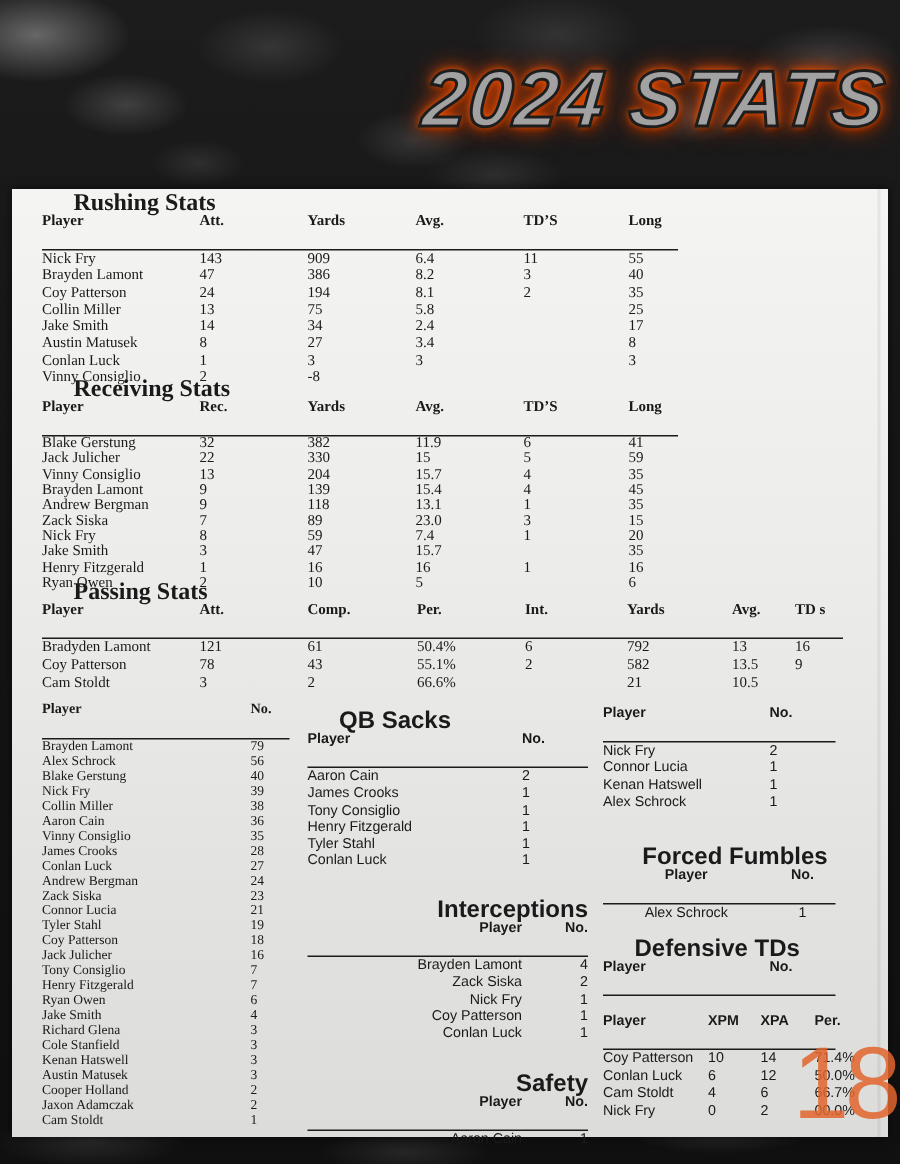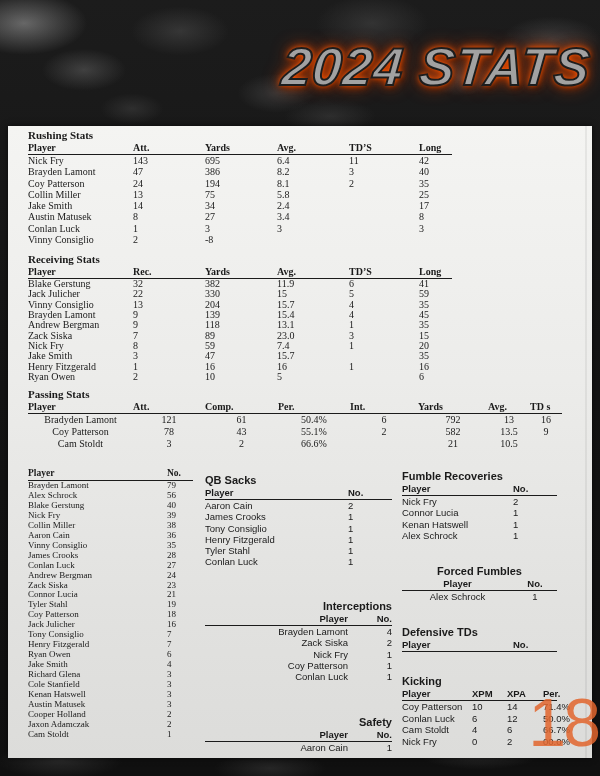--- a/index.html
+++ b/index.html
@@ -36,33 +36,33 @@
     background:linear-gradient(180deg,#f4f4f2 0%,#ececea 40%,#e2e2e0 75%,#dcdcda 100%);
     box-shadow:0 0 6px rgba(0,0,0,.6);
   }
   .page::after{
     content:"";position:absolute;top:0;right:5px;width:2px;height:100%;
     background:rgba(0,0,0,.06);
   }
   .section{position:absolute;color:#1a1a1a;}
   .serif{font-family:"Liberation Serif", serif;}
   .sans{font-family:"Liberation Sans", sans-serif;}
-  .tbl-title{font-weight:bold;font-size:11px;line-height:13px;white-space:nowrap;}
+  .tbl-title{font-weight:bold;font-size:16px;line-height:13px;white-space:nowrap;margin-left:21px;}
   .row{display:grid;}
   .cell{white-space:nowrap;overflow:visible;}
-  .row.hdr{font-weight:bold;border-bottom:1.6px solid #1b1b1b;padding-bottom:1px;line-height:11px;font-size:10px;}
+  .row.hdr{font-weight:bold;border-bottom:1.6px solid #1b1b1b;padding-bottom:13px;line-height:11px;font-size:10px;}
   .row.dr{font-size:10px;}
   .t-wide .row{grid-template-columns:105px 72px 72px 72px 70px 1fr;}
   .t-pass .row{grid-template-columns:105px 72px 73px 72px 68px 70px 42px 1fr;}
   .t-two-a .row{grid-template-columns:1fr 26px;}
   .t-two-b .row{grid-template-columns:1fr 44px;}
   .t-kick .row{grid-template-columns:70px 35px 36px 1fr;}
   .s-rush .dr{line-height:11.3px;}
   .s-recv .dr{line-height:10.35px;}
-  .s-pass .dr{line-height:11.9px;text-align:center;}
+  .s-pass .dr{line-height:11.9px;}
   .s-tack .dr{line-height:9.95px;font-size:9px;}
   .s-tack .hdr{font-size:9.5px;}
   .s-sans .dr{line-height:11.3px;font-size:9.5px;}
   .s-sans .hdr{font-size:9.5px;}
   .s-kick .dr{line-height:11.6px;font-size:9.5px;}
   .s-kick .hdr{font-size:9.5px;}
   .page-num{
     position:absolute;right:2px;top:688px;z-index:6;
     font-family:"Liberation Sans", sans-serif;
     font-size:68px;line-height:68px;font-weight:400;letter-spacing:-3px;
@@ -83,24 +83,24 @@
           <div class="cell c0">Player</div>
           <div class="cell c1">Att.</div>
           <div class="cell c2">Yards</div>
           <div class="cell c3">Avg.</div>
           <div class="cell c4">TD’S</div>
           <div class="cell c5">Long</div>
         </div>
         <div class="row dr">
           <div class="cell c0">Nick Fry</div>
           <div class="cell c1">143</div>
-          <div class="cell c2">695</div>
+          <div class="cell c2">909</div>
           <div class="cell c3">6.4</div>
           <div class="cell c4">11</div>
-          <div class="cell c5">42</div>
+          <div class="cell c5">55</div>
         </div>
         <div class="row dr">
           <div class="cell c0">Brayden Lamont</div>
           <div class="cell c1">47</div>
           <div class="cell c2">386</div>
           <div class="cell c3">8.2</div>
           <div class="cell c4">3</div>
           <div class="cell c5">40</div>
         </div>
         <div class="row dr">
@@ -479,21 +479,20 @@
           <div class="cell c1">No.</div>
         </div>
         <div class="row dr">
           <div class="cell c0">Aaron Cain</div>
           <div class="cell c1">1</div>
         </div>
       </div>
   </div>
 
   <div class="section sans t-two-b s-sans" style="top:344px;left:394px;width:155px;">
-    <div class="tbl-title">Fumble Recoveries</div>
     <div class="tbl">
         <div class="row hdr">
           <div class="cell c0">Player</div>
           <div class="cell c1">No.</div>
         </div>
         <div class="row dr">
           <div class="cell c0">Nick Fry</div>
           <div class="cell c1">2</div>
         </div>
         <div class="row dr">
@@ -529,21 +528,20 @@
     <div class="tbl-title">Defensive TDs</div>
     <div class="tbl">
         <div class="row hdr">
           <div class="cell c0">Player</div>
           <div class="cell c1">No.</div>
         </div>
       </div>
   </div>
 
   <div class="section sans t-kick s-kick" style="top:549px;left:394px;width:155px;">
-    <div class="tbl-title">Kicking</div>
     <div class="tbl">
         <div class="row hdr">
           <div class="cell c0">Player</div>
           <div class="cell c1">XPM</div>
           <div class="cell c2">XPA</div>
           <div class="cell c3">Per.</div>
         </div>
         <div class="row dr">
           <div class="cell c0">Coy Patterson</div>
           <div class="cell c1">10</div>

